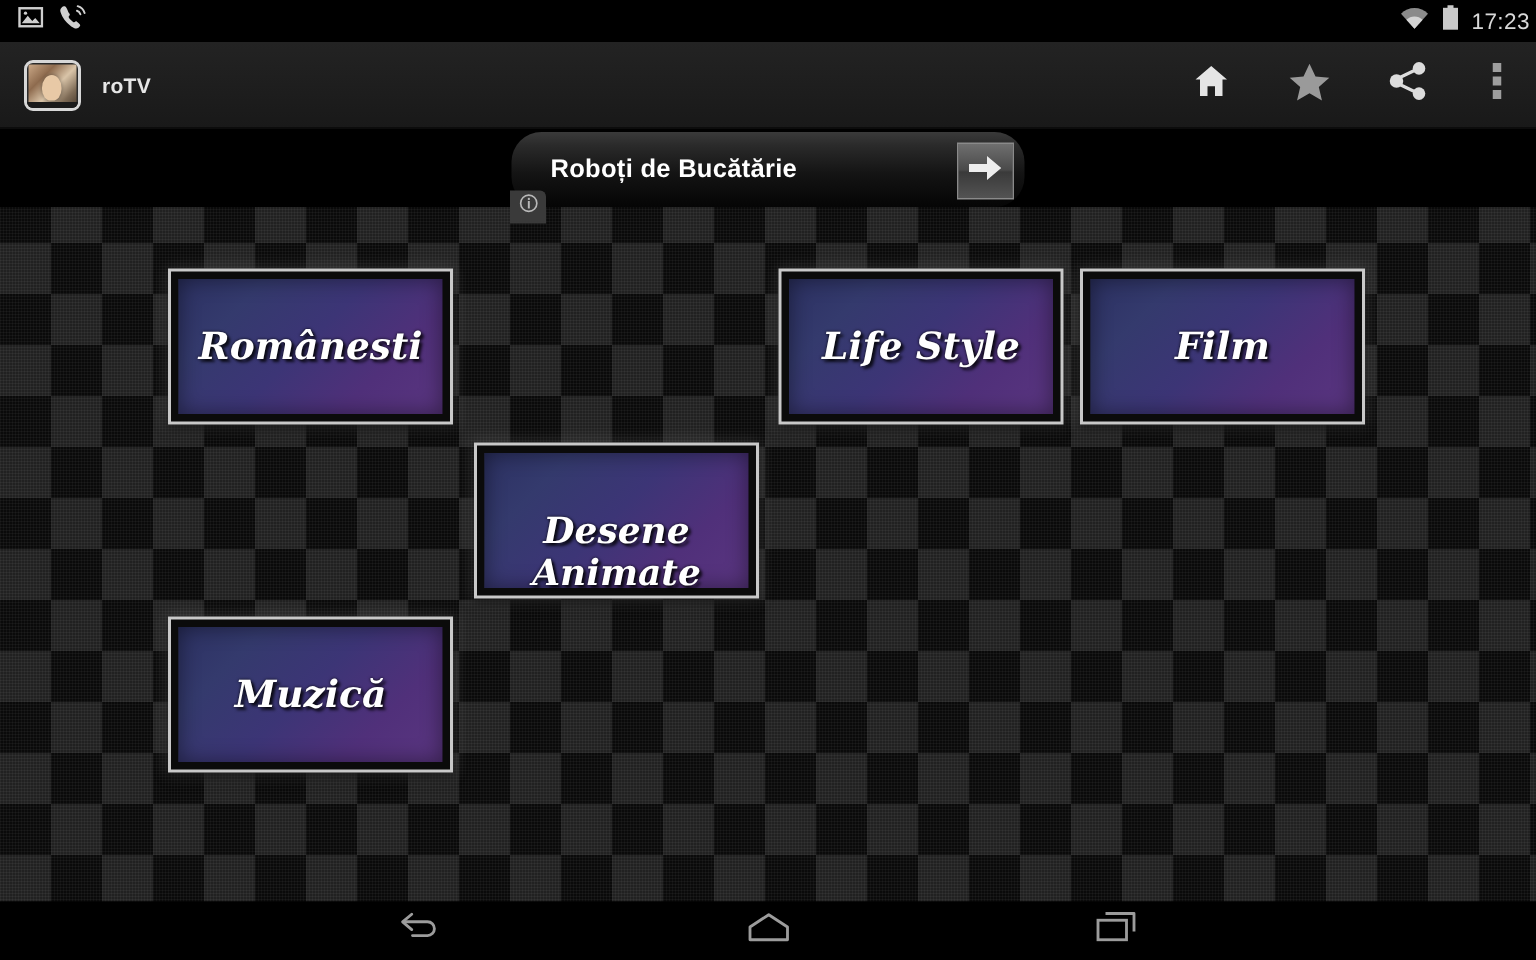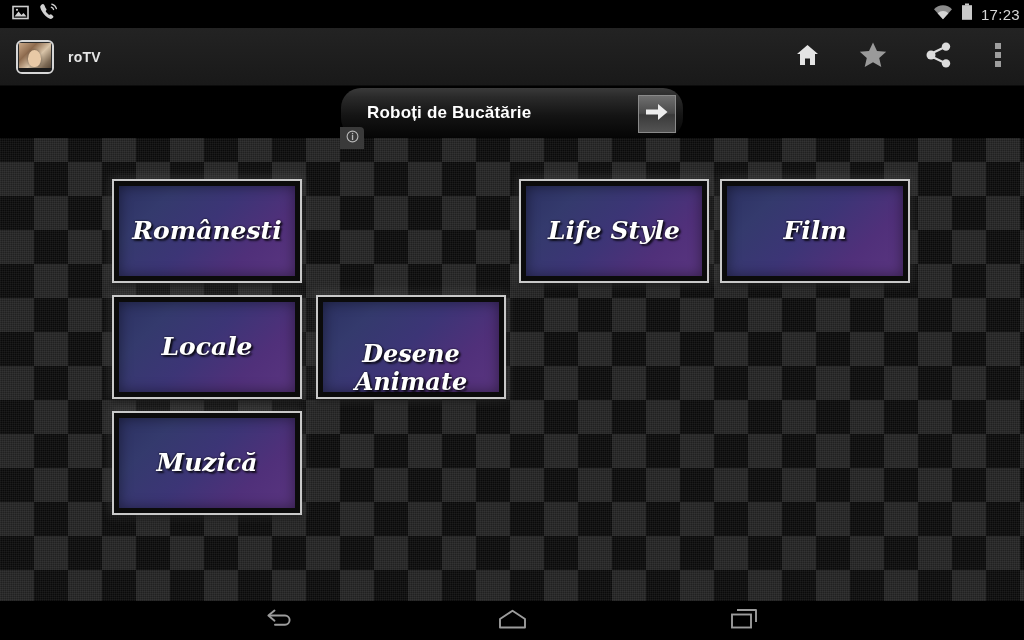--- a/index.html
+++ b/index.html
@@ -274,25 +274,20 @@
         <div class="tile r0 c2">
           <div class="tile-inner">
             <div class="tile-label">Life Style</div>
           </div>
         </div>
         <div class="tile r0 c3">
           <div class="tile-inner">
             <div class="tile-label">Film</div>
           </div>
         </div>
-        <div class="tile r1 c0">
-          <div class="tile-inner">
-            <div class="tile-label">Locale</div>
-          </div>
-        </div>
         <div class="tile r1 c1">
           <div class="tile-inner">
             <div class="tile-label two-line">Desene
 Animate</div>
           </div>
         </div>
         <div class="tile r2 c0">
           <div class="tile-inner">
             <div class="tile-label">Muzică</div>
           </div>

